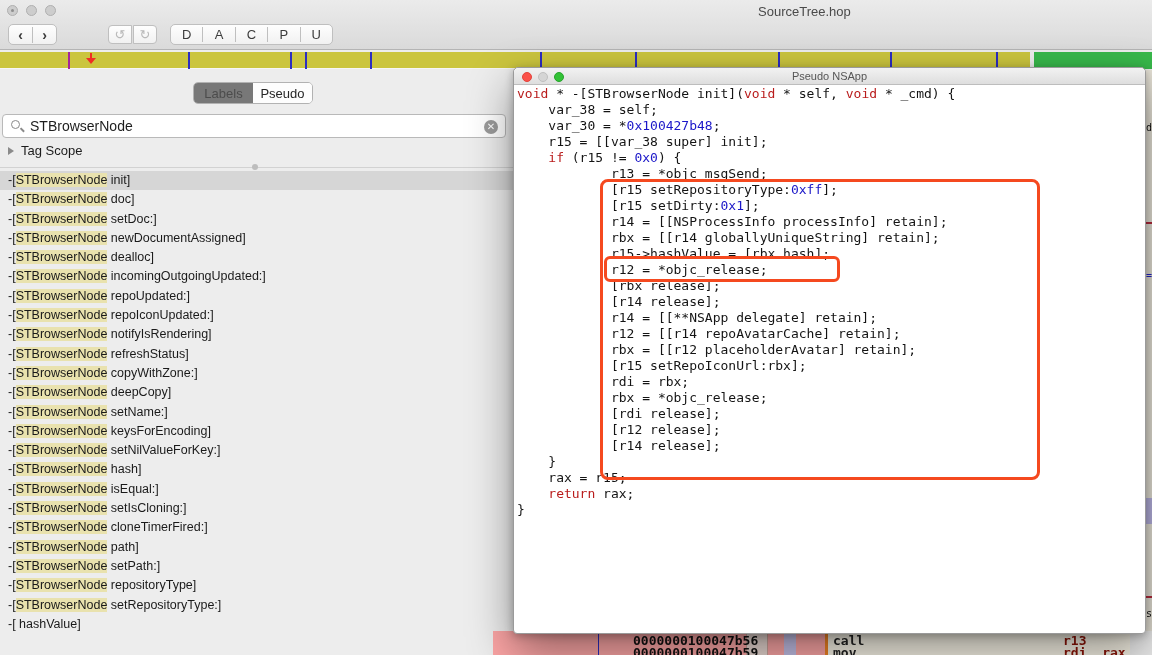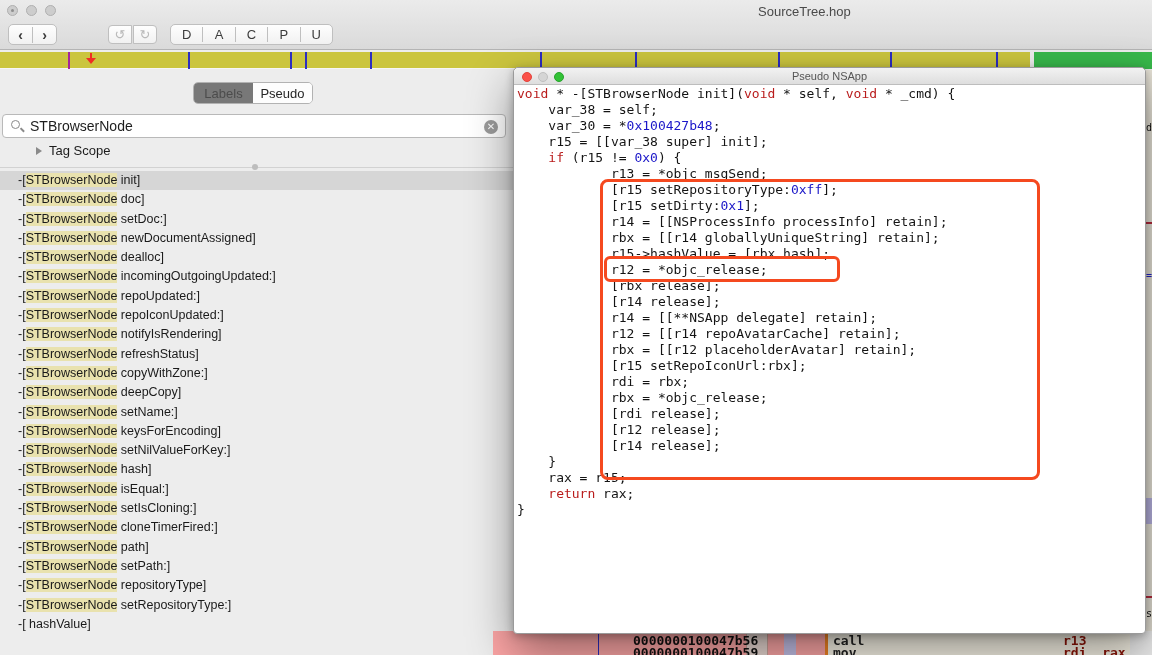--- a/index.html
+++ b/index.html
@@ -41,27 +41,27 @@
   .tab { flex:1; display:flex; align-items:center; justify-content:center; background:#fdfdfd; color:#262626; }
   .tab.sel { background:#787878; color:#4c4c4c; }
   .searchbox { position:absolute; left:2px; top:44px; width:504px; height:24px; background:#ffffff;
     border:1px solid #b9b9b9; border-radius:4px; }
   .mag { position:absolute; left:8px; top:5px; width:9px; height:9px; border:1.5px solid #8a8a8a; border-radius:50%; }
   .mag::after { content:""; position:absolute; left:8px; top:8px; width:5px; height:1.5px; background:#8a8a8a;
     transform:rotate(45deg); }
   .searchtext { position:absolute; left:27px; top:3px; font-size:14px; color:#1d1d1d; }
   .clearbtn { position:absolute; right:7px; top:5px; width:14px; height:14px; border-radius:50%;
     background:#9b9b9b; color:#ffffff; font-size:10px; line-height:14px; text-align:center; }
-  .tagscope { position:absolute; left:8px; top:73px; font-size:13px; color:#1c1c1c; display:flex; align-items:center;margin-left:28px; }
+  .tagscope { position:absolute; left:8px; top:73px; font-size:13px; color:#1c1c1c; display:flex; align-items:center; }
   .disc-tri { width:0; height:0; border-top:4px solid transparent; border-bottom:4px solid transparent;
     border-left:6px solid #8a8a8a; margin-right:7px; }
   .splitline { position:absolute; left:0; top:97px; width:515px; height:1px; background:#d2d2d2; }
   .grip { position:absolute; left:252px; top:94px; width:6px; height:6px; border-radius:50%; background:#bdbdbd; }
   .labellist { position:absolute; left:0; top:101px; width:515px; height:484px; }
-  .list-row { height:19.3px; line-height:19.3px; font-size:12.5px; color:#1a1a1a; padding-left:18px; white-space:nowrap; }
+  .list-row { height:19.3px; line-height:19.3px; font-size:12.5px; color:#1a1a1a; padding-left:8px; white-space:nowrap; }
   .list-row.selected { background:#d6d6d6; }
   .hl { background:#e9e2ae; }
 
   
   .disasm { position:absolute; left:493px; top:631px; width:637px; height:24px; background:#fca5a5;
     font-family:"DejaVu Sans Mono", monospace; font-size:13px; }
   .disasm .bluel { position:absolute; left:105px; top:0; width:1px; height:24px; background:#2d2dc0; }
   .disasm .pinkcol { position:absolute; left:253px; top:0; width:22px; height:24px; background:#e7d7d1; border-left:1px solid #c9a49a; border-right:1px solid #c9a49a; }
   .disasm .lavcol { position:absolute; left:291px; top:0; width:12px; height:24px; background:#c3bfe6; }
   .disasm .orangel { position:absolute; left:332px; top:0; width:3px; height:24px; background:#ef8222; }

